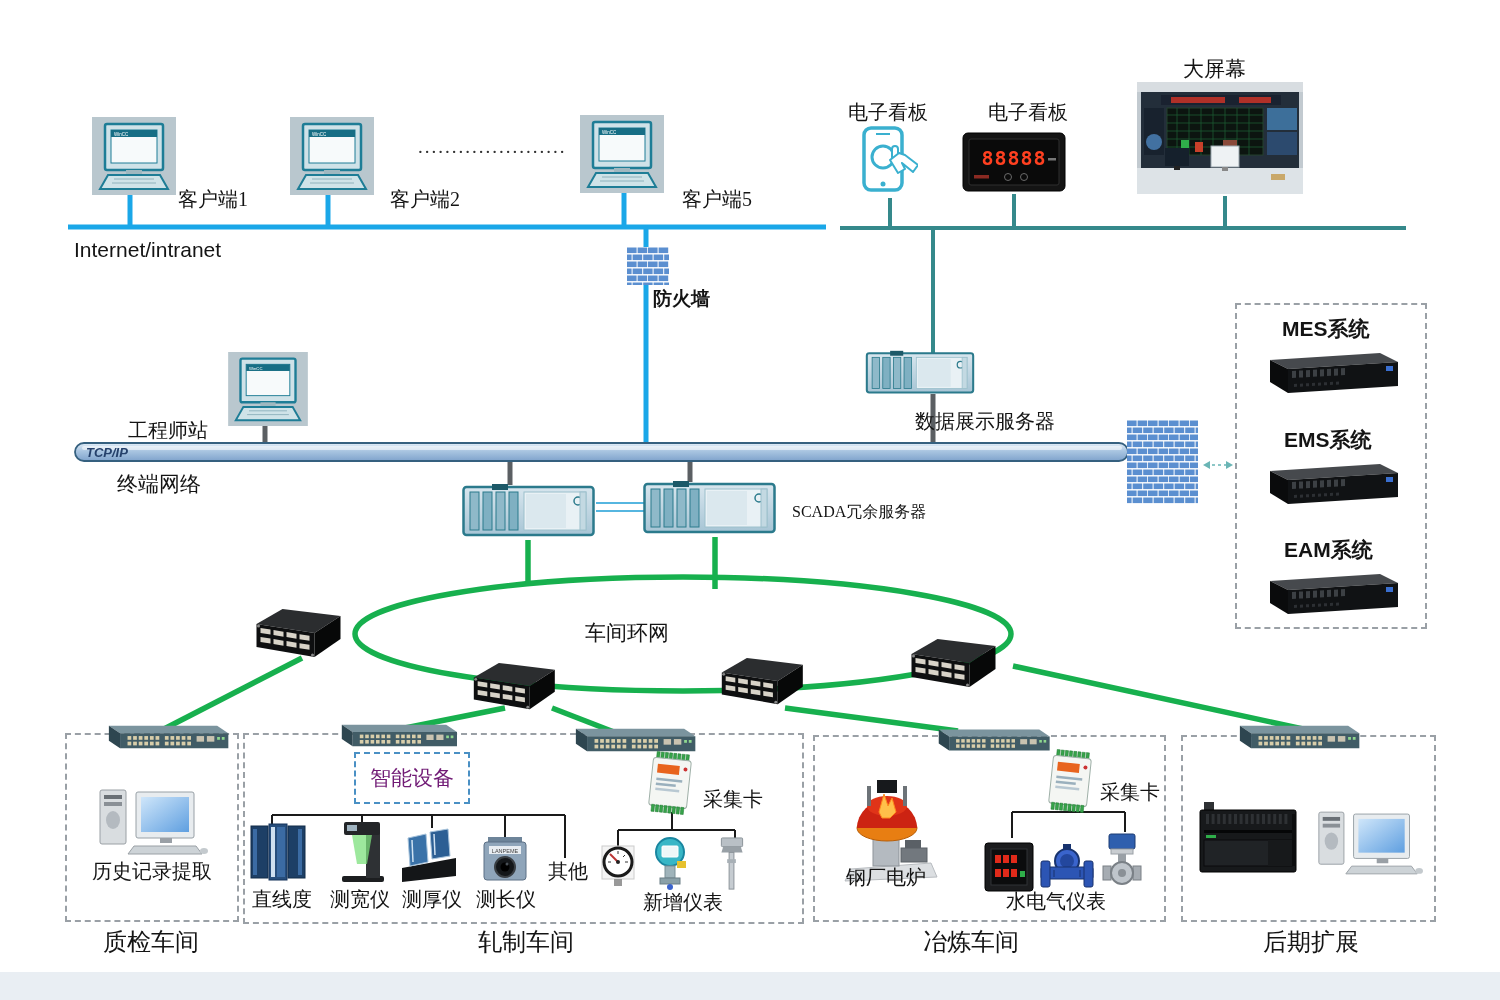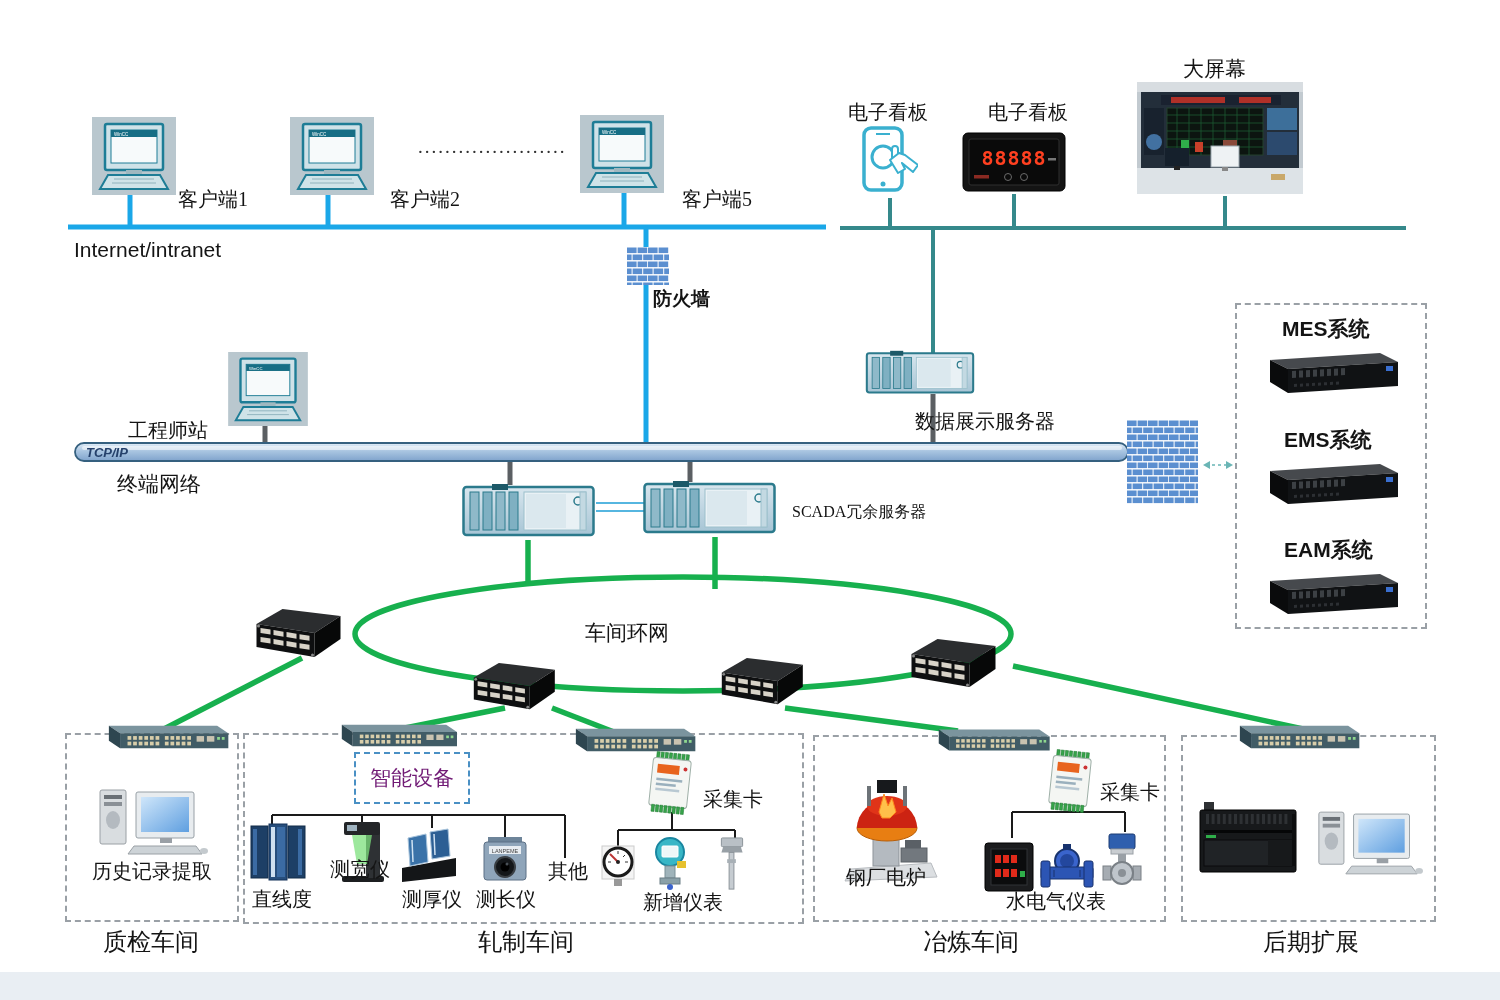--- a/index.html
+++ b/index.html
@@ -682,21 +682,21 @@
 
   <div class="abs" style="left:340px;top:818px;width:46px;height:66px;">
     <svg viewBox="0 0 46 66" width="46" height="66">
       <rect x="2" y="58" width="42" height="6" rx="2" fill="#1c1e20"></rect>
       <rect x="26" y="8" width="14" height="52" fill="#2e3134"></rect>
       <rect x="4" y="4" width="36" height="13" rx="2" fill="#232528"></rect>
       <rect x="7" y="7" width="10" height="6" fill="#9fb3c0"></rect>
       <polygon points="12,17 32,17 27,46 17,46" fill="#7ce07c" opacity="0.75"></polygon>
     </svg>
   </div>
-  <div class="lbl" style="left:330px;top:856px;font-family:Liberation Serif, serif;">测宽仪</div>
+  <div class="lbl" style="left:330px;top:886px;font-family:Liberation Serif, serif;">测宽仪</div>
 
   <div class="abs" style="left:400px;top:824px;width:58px;height:60px;">
     <svg viewBox="0 0 58 60" width="58" height="60">
       <polygon points="2,44 56,34 56,52 2,58" fill="#141618"></polygon>
       <polygon points="8,14 26,10 28,38 10,42" fill="#3a72a8" stroke="#a8c4dc"></polygon>
       <polygon points="30,8 48,5 50,32 32,35" fill="#2c5f94" stroke="#a8c4dc"></polygon>
       <line x1="12" y1="16" x2="13" y2="38" stroke="#cfe2f2" stroke-width="1.5"></line>
       <line x1="34" y1="10" x2="35" y2="31" stroke="#cfe2f2" stroke-width="1.5"></line>
     </svg>
   </div>

